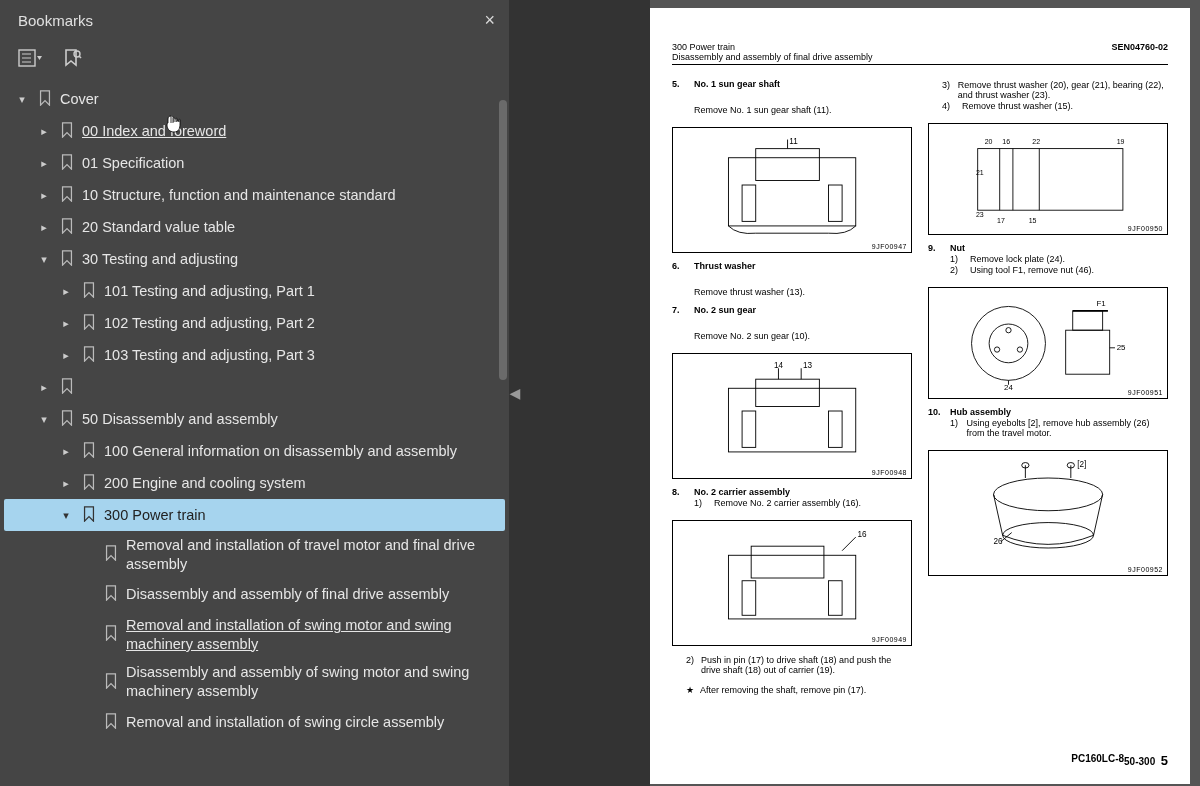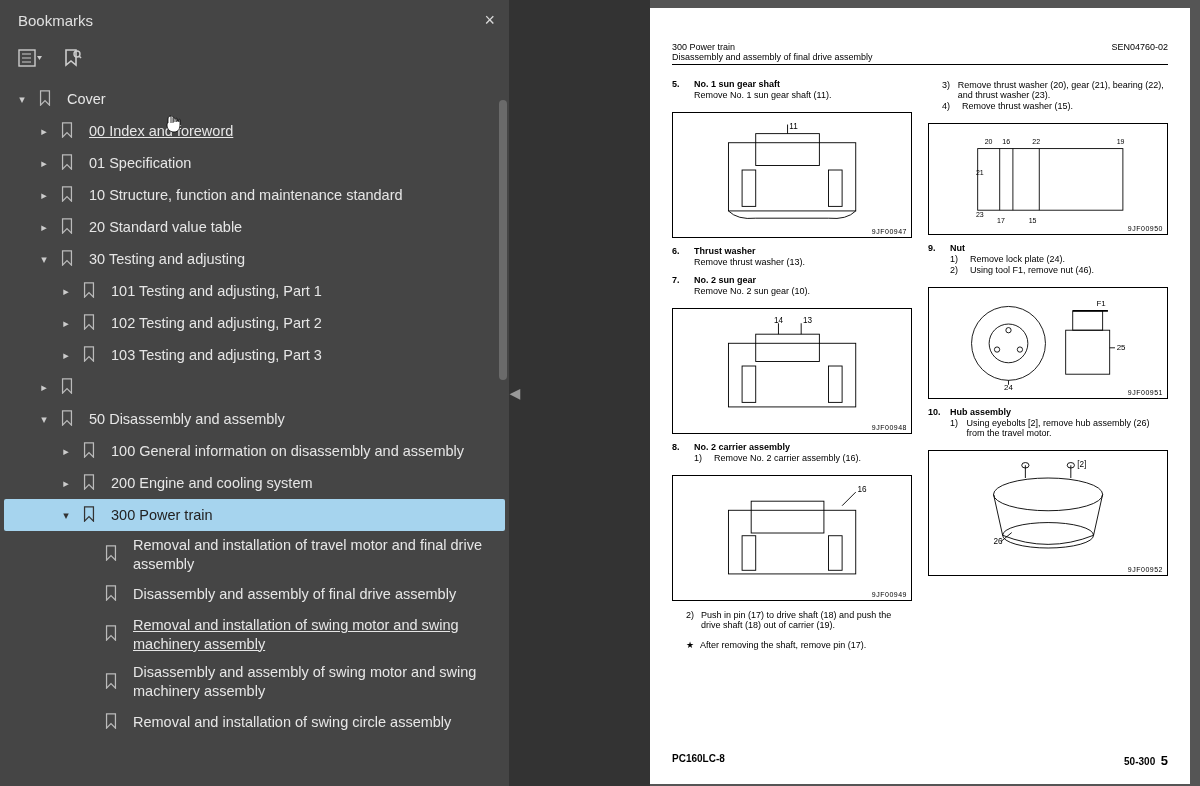--- a/index.html
+++ b/index.html
@@ -47,21 +47,21 @@
   padding: 3px 6px;
   font-size: 14.5px;
   gap: 8px;
   color: #e6e6e6;
   border-radius: 2px;
 }
 .tree-row.selected { background: #a6d4ee; color: #222; }
 .chev { width: 16px; display: flex; justify-content: center; font-size: 11px; color: #ccc; }
 .tree-row.selected .chev { color: #333; }
 .bm-icon { width: 14px; height: 16px; flex-shrink: 0; }
-.bm-label { flex: 1; line-height: 1.3; padding: 2px 0; margin-left: 7px; }
+.bm-label { flex: 1; line-height: 1.3; padding: 2px 0; }
 .underline { text-decoration: underline; }
 .cursor {
   position: absolute;
   top: 114px;
   left: 165px;
   font-size: 16px;
   pointer-events: none;
 }
 .divider {
   width: 141px;
@@ -100,37 +100,37 @@
   position: relative;
 }
 .page-hdr { display: flex; justify-content: space-between; border-bottom: 1px solid #000; padding-bottom: 2px; margin-bottom: 14px; font-size: 9px; }
 .page-hdr .left { font-size: 9px; }
 .cols { display: flex; gap: 16px; flex: 1; }
 .col { width: 50%; display: flex; flex-direction: column; gap: 8px; }
 .step { display: flex; gap: 8px; }
 .step-num { font-weight: bold; width: 14px; }
 .step-body { flex: 1; }
 .step-title { font-weight: bold; }
-.step-desc { margin-top: 1px; }
+.step-desc { margin-top: 16px; }
 .sublist { padding-left: 14px; }
 .sub-item { display: flex; gap: 6px; margin-top: 1px; }
 .sub-num { width: 14px; }
 .figure {
   border: 1px solid #000;
   height: 126px;
   margin-top: 4px;
   position: relative;
   background: #fff;
   display:flex; align-items:center; justify-content:center;
 }
 .figure.small { height: 112px; }
 .fig-svg { width: 90%; height: 88%; }
 .fig-code { position: absolute; right: 4px; bottom: 2px; font-size: 7px; letter-spacing: 0.5px; }
 .star-note { display:flex; gap:6px; padding-left:14px; margin-top:2px;}
-.page-ftr { display: flex; justify-content: space-between; font-weight: bold; font-size: 10px; margin-top: 6px; }
+.page-ftr { display: flex; justify-content: flex-end; font-weight: bold; font-size: 10px; margin-top: 6px; margin-left: 36px; }
 .page-ftr .pgno { font-weight: bold; }
 .page-ftr .pgno b { font-size: 13px; }
 .close-x { font-size: 18px; color: #d8d8d8; }
 .scrollbar-thumb {
   position: absolute; right: 2px; top: 100px; width: 8px; height: 280px; background: #6a6a6a; border-radius: 4px;
 }
 </style>
 </head>
 <body>
 
@@ -304,21 +304,21 @@
   <div class="collapse-handle">◀</div>
 </div>
 
 <div class="page-area">
   <div class="page">
     <div class="page-hdr">
       <div class="left">
         <div>300 Power train</div>
         <div>Disassembly and assembly of final drive assembly</div>
       </div>
-      <div style="font-weight:normal;">SEN04760-02</div>
+      <div style="font-weight:bold;">SEN04760-02</div>
     </div>
     <div class="cols">
       <div class="col" id="leftcol">
           <div class="step">
             <div class="step-num">5.</div>
             <div class="step-body">
               <div class="step-title">No. 1 sun gear shaft</div>
               <div class="step-desc">Remove No. 1 sun gear shaft (11).</div>
             </div>
           </div>

